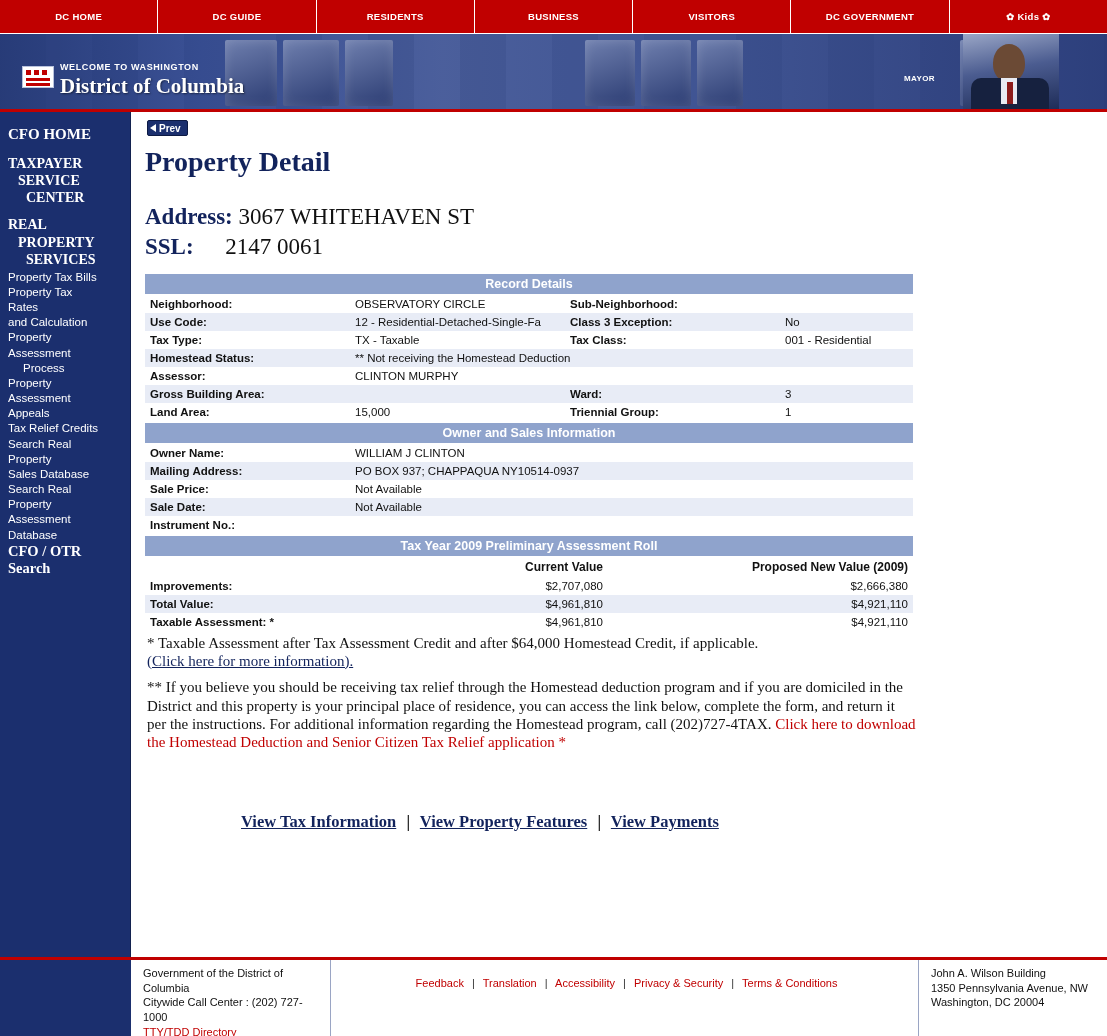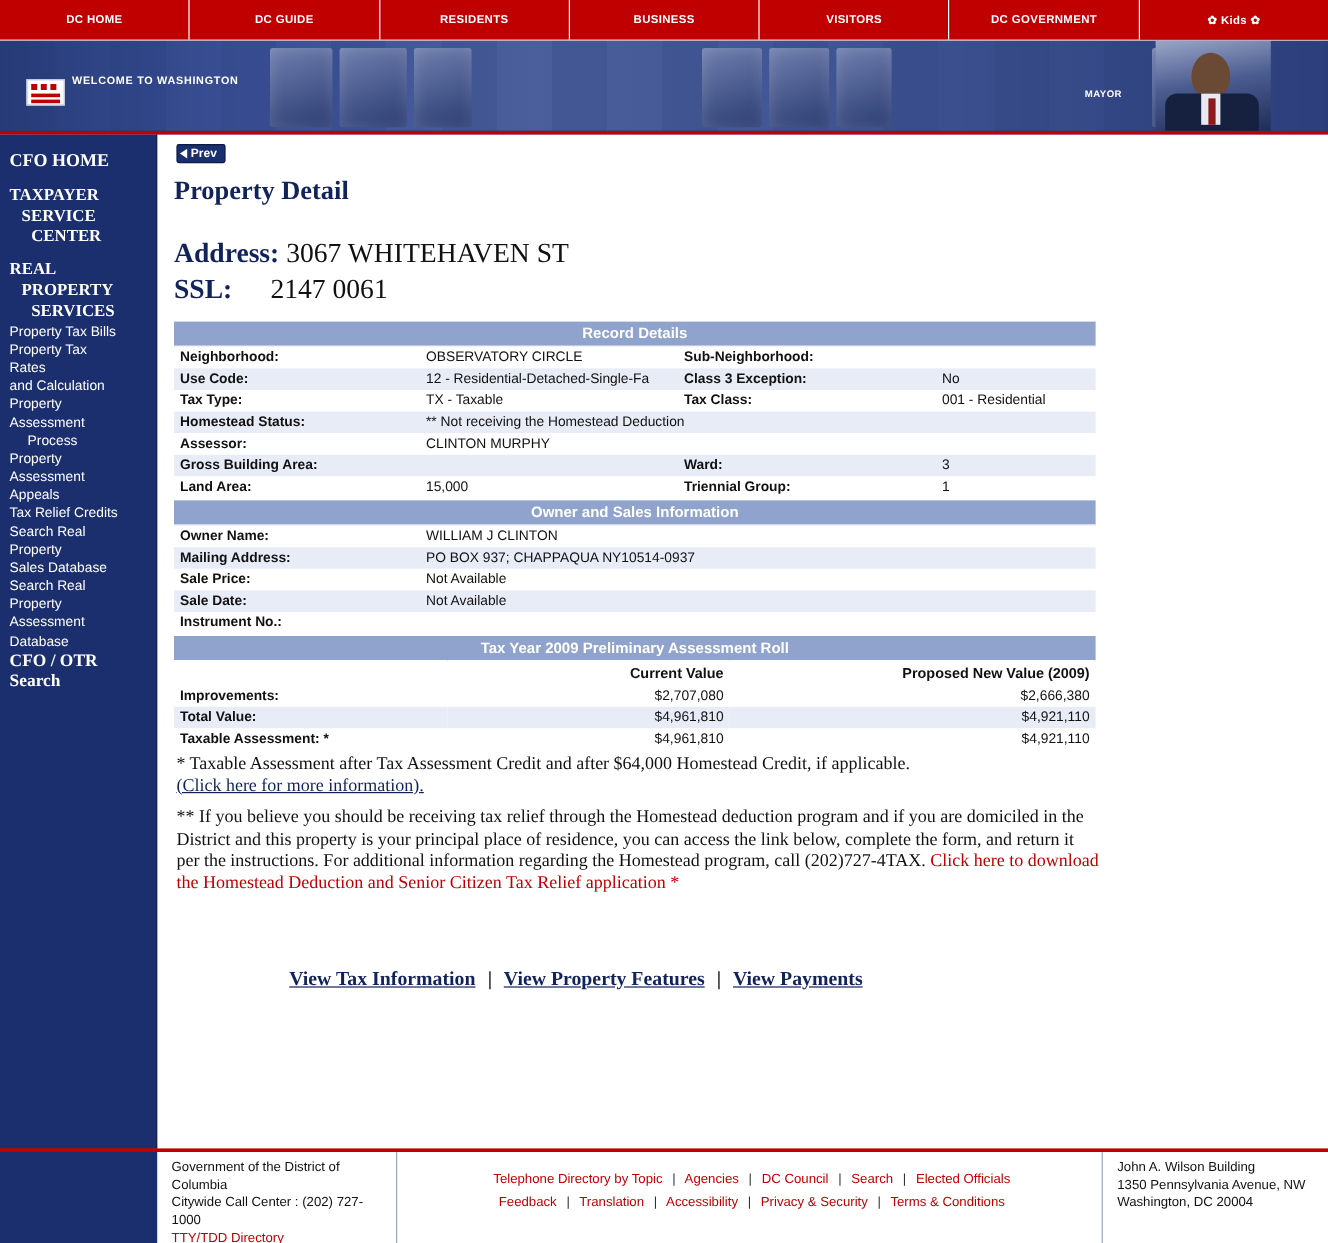--- a/index.html
+++ b/index.html
@@ -161,21 +161,21 @@
     font-size:10px; font-weight:bold; cursor:pointer;
     position:relative;
   }
   .prevbtn .arrow {
     width:0;height:0;border-top:4px solid transparent;border-bottom:4px solid transparent;
     border-right:6px solid #ffffff; margin-right:3px;
   }
 
   h1.pagetitle {
     font-family:"Liberation Serif", serif;
-    font-size:22px; font-weight:bold; color:#12235c;
+    font-size:28px; font-weight:bold; color:#12235c;
     margin:6px 0 26px 0;
   }
 
   .addr-line {
     font-family:"Liberation Serif", serif;
     font-size:23px; color:#12235c; margin:0 0 4px 0;
   }
   .addr-line b { color:#12235c; }
   .addr-line .val { color:#111111; }
   .ssl-line { margin-bottom:14px; }
@@ -282,20 +282,21 @@
   <div class="face" style="left:1010px;width:44px;height:66px;"></div>
 
   <div class="flagicon">
     <i class="s1"></i>
       <i class="s2"></i>
       <i class="s3"></i>
       <i class="b1"></i>
       <i class="b2"></i>
   </div>
   <div class="welcome">WELCOME TO WASHINGTON</div>
+  <div class="dcname">District of Columbia</div>
 
   <div class="mayorphoto">
     <div class="head"></div>
     <div class="body"></div>
     <div class="shirt"></div>
     <div class="tie"></div>
   </div>
   <div class="mayorlabel">MAYOR</div>
   <div class="mayorname">Adrian M. Fenty</div>
 </div>
@@ -502,31 +503,20 @@
 </div>
 
 <div class="footer">
   <div class="spacer"></div>
   <div class="col colL">
     <div>Government of the District of Columbia</div>
     <div>Citywide Call Center : (202) 727-1000</div>
     <div><a>TTY/TDD Directory</a></div>
   </div>
   <div class="col colM">
-    <div class="rowline">
-      <a>Telephone Directory by Topic</a>
-      <span class="sep">|</span>
-      <a>Agencies</a>
-      <span class="sep">|</span>
-      <a>DC Council</a>
-      <span class="sep">|</span>
-      <a>Search</a>
-      <span class="sep">|</span>
-      <a>Elected Officials</a>
-    </div>
     <div class="rowline">
       <a>Feedback</a>
       <span class="sep">|</span>
       <a>Translation</a>
       <span class="sep">|</span>
       <a>Accessibility</a>
       <span class="sep">|</span>
       <a>Privacy &amp; Security</a>
       <span class="sep">|</span>
       <a>Terms &amp; Conditions</a>

